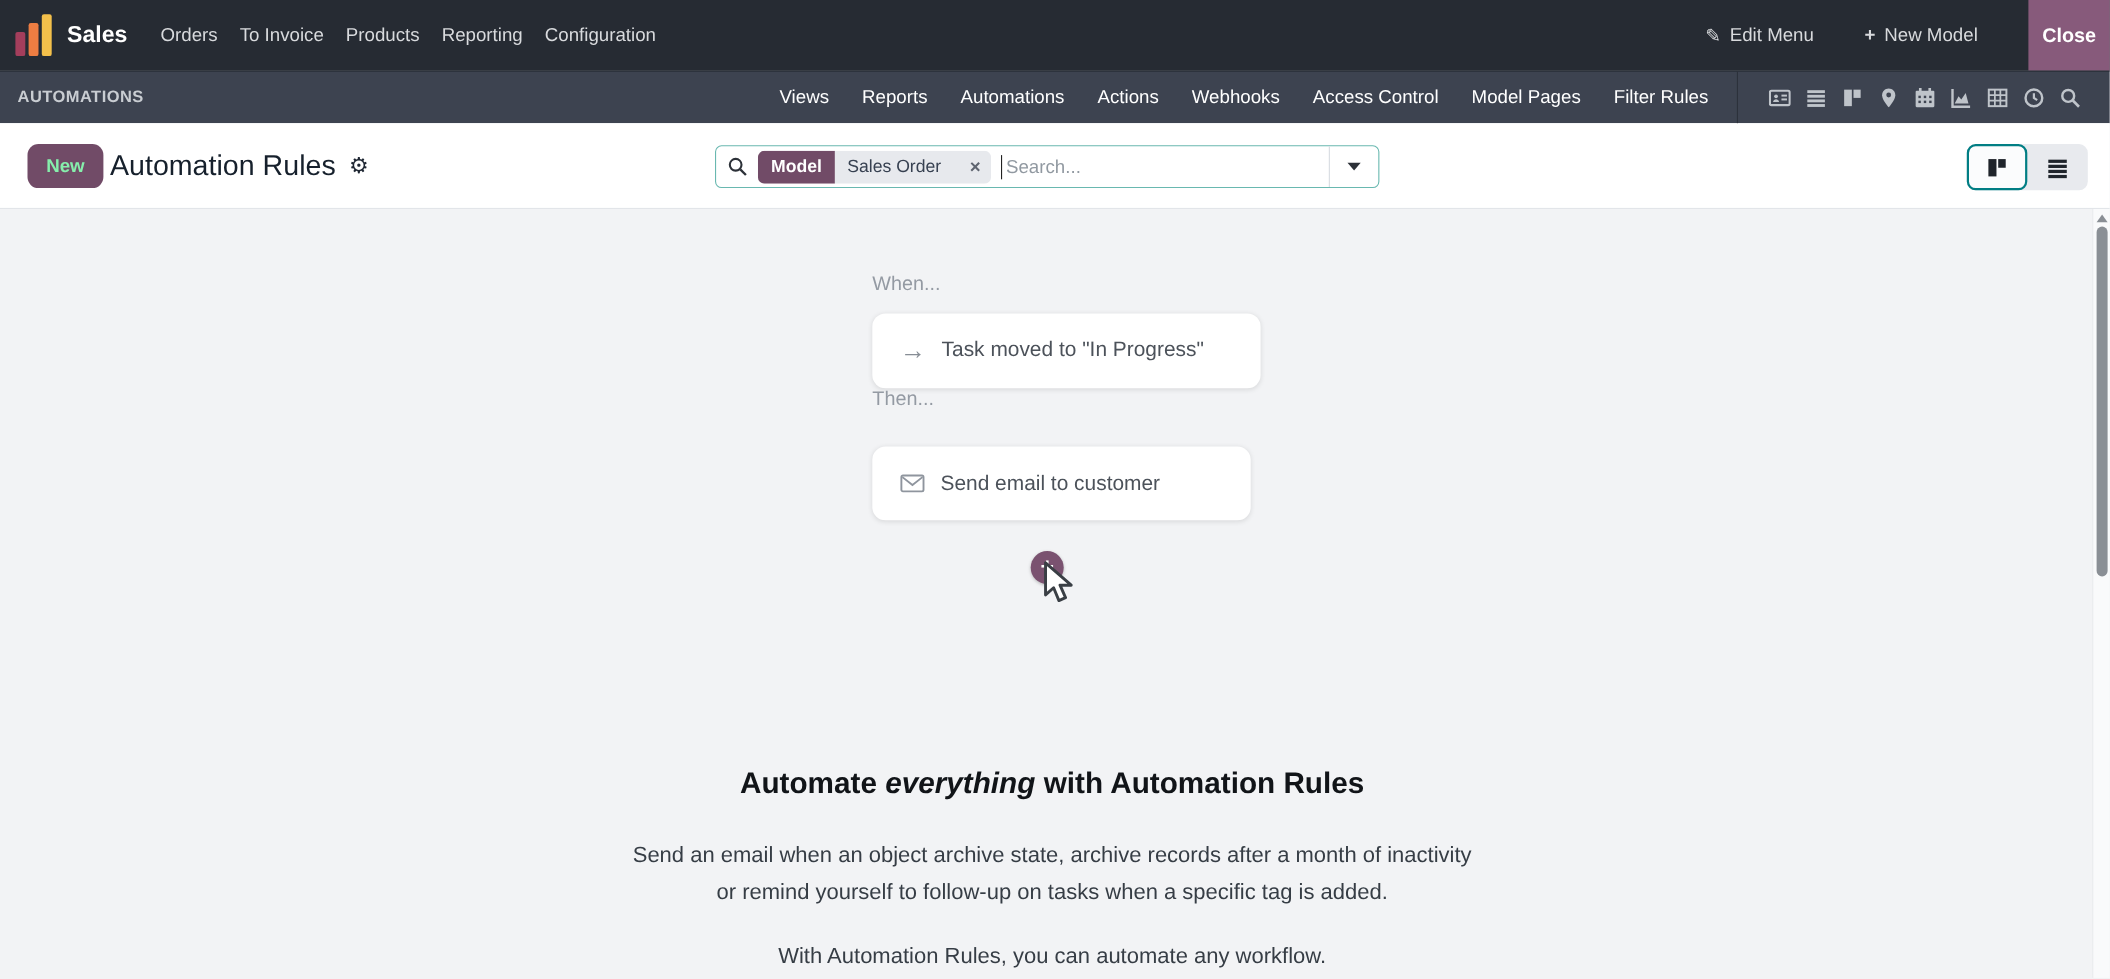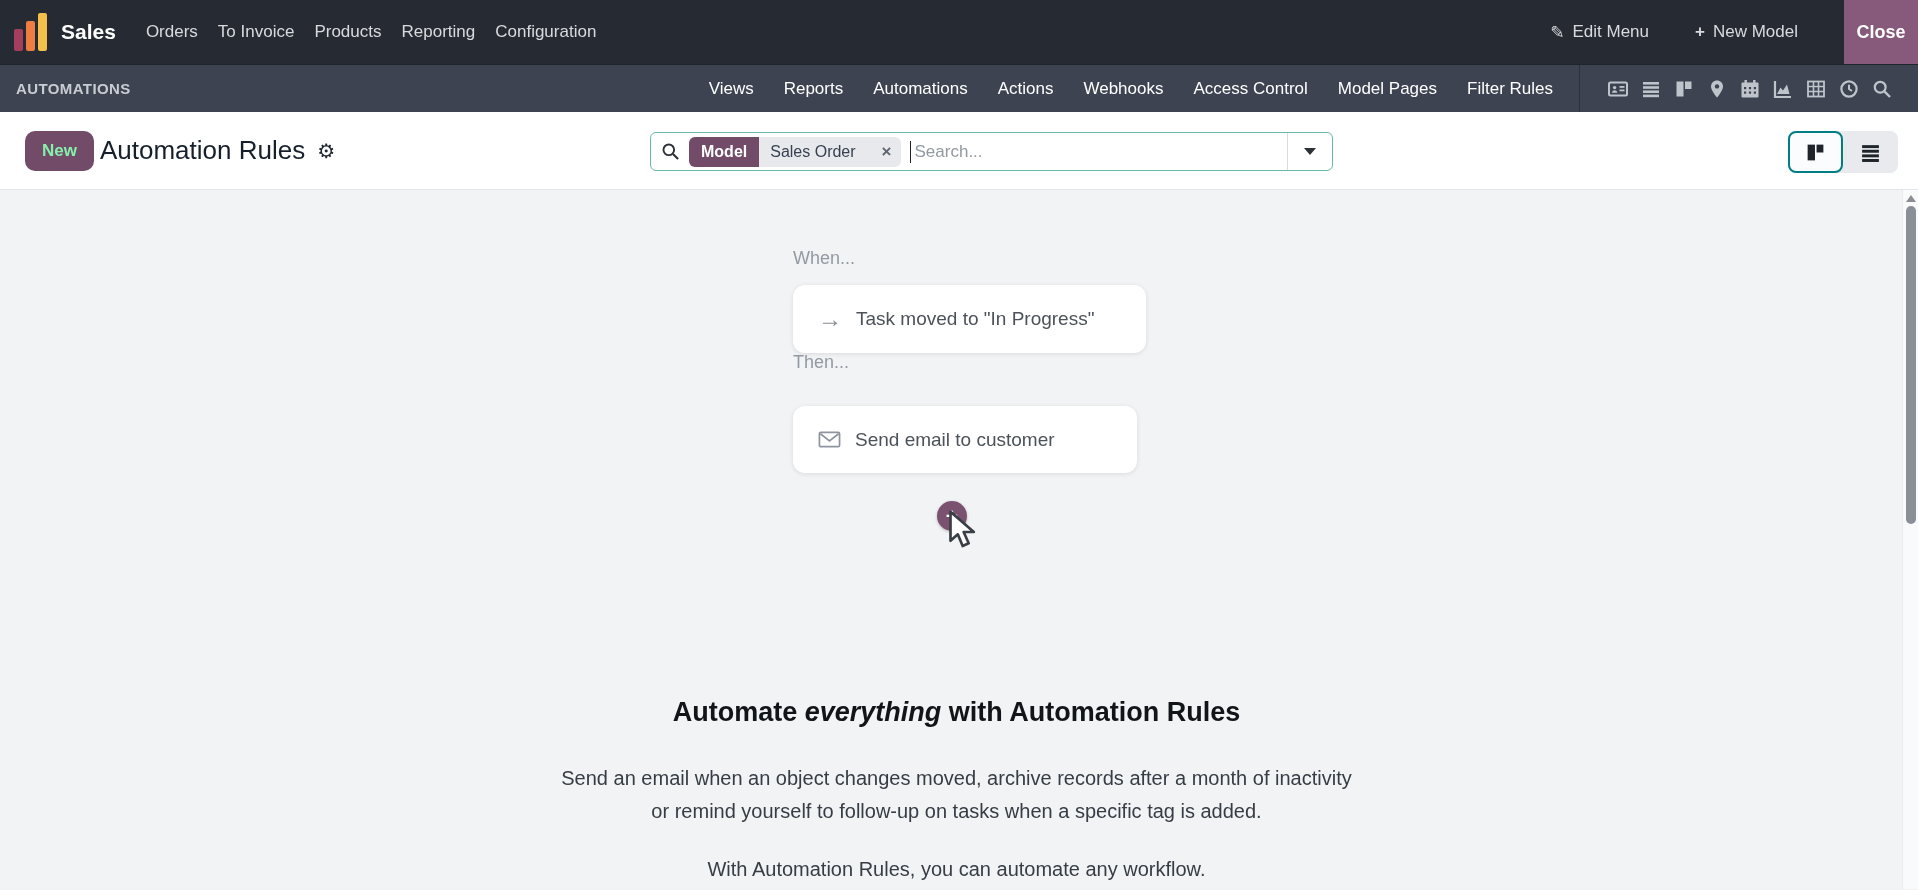--- a/index.html
+++ b/index.html
@@ -33,21 +33,21 @@
   .view-icons .vic { width:20px; height:20px; display:flex; align-items:center; cursor:pointer; }
   .view-icons svg { width:20px; height:20px; }
 
   
   .controlpanel { position:relative; height:78px; background:#fff; border-bottom:1px solid #e2e5e9;
     display:flex; align-items:center; }
   .new-btn { margin-left:25px; background:#714b67; color:#86efac; font-size:17px; font-weight:700;
     padding:10px 17px; border:none; border-radius:10px; cursor:pointer; }
   .cp-title { margin-left:6px; font-size:26px; color:#16202c; font-weight:500; }
   .gear { margin-left:12px; font-size:20px; color:#1f2733; cursor:pointer; }
-  .searchbar { position:absolute; left:650px; top:20px; width:683px; height:39px; background:#fff;
+  .searchbar { position:absolute; left:650px; top:20px; width:604px; height:39px; background:#fff;
     border:1px solid #69b8b0; border-radius:6px; display:flex; align-items:center; padding-left:10px; }
   .searchbar .mag { width:19px; height:19px; margin-right:9px; flex:0 0 auto; }
   .facet { display:flex; align-items:stretch; border-radius:6px; overflow:hidden; height:30px; flex:0 0 auto; }
   .facet-label { background:#714b67; color:#fff; font-size:16px; font-weight:700;
     display:flex; align-items:center; padding:0 12px; cursor:pointer; }
   .facet-value { background:#e7e9ed; color:#374151; font-size:16px;
     display:flex; align-items:center; padding:0 9px 0 11px; gap:26px;justify-content:flex-end; }
   .facet-x { color:#5f6570; font-size:17px; cursor:pointer; font-weight:700; }
   .text-caret { width:1px; height:22px; background:#222; margin-left:9px; }
   .search-input { flex:1; border:none; outline:none; font-size:17px; color:#374151;
@@ -273,21 +273,21 @@
 
   <button class="plus-btn">+</button>
 
   <svg class="cursor" viewBox="0 0 17 24">
     <path d="M1 1 L1 18.5 L5.4 14.6 L8.3 21.6 L11.9 20 L8.9 13.2 L15 13.2 Z" fill="#fff" stroke="#3a3f45" stroke-width="1.6" stroke-linejoin="round"></path>
   </svg>
 
   <div class="promo">
     <h1><span>Automate </span><span class="it">everything</span><span> with Automation Rules</span></h1>
     <div class="promo-body">
-      <div>Send an email when an object changes moved, archive records after a month of inactivity</div>
+      <div>Send an email when an object archive state, archive records after a month of inactivity</div>
       <div>or remind yourself to follow-up on tasks when a specific tag is added.</div>
     </div>
     <div class="promo-foot"><span>With Automation Rules, you can automate </span><span class="it">any</span><span> workflow.</span></div>
   </div>
 
   <div class="scrollbar">
     <div class="sb-up"></div>
     <div class="sb-thumb"></div>
   </div>
 </div>

